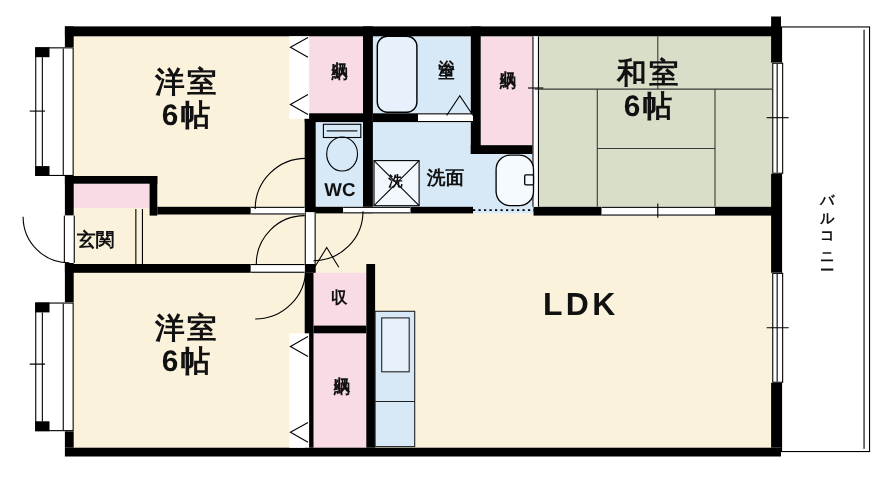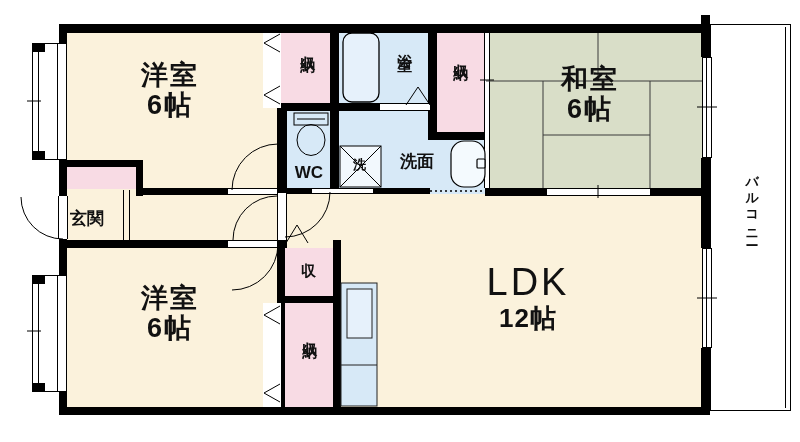--- a/index.html
+++ b/index.html
@@ -19,21 +19,21 @@
   .lines-v{position:absolute;background:transparent;border-left:1px solid #000;border-right:1px solid #000;box-sizing:border-box;}
   .window{position:absolute;background:#fff;border:1.2px solid #000;box-sizing:border-box;}
   .wincap{position:absolute;background:#000;}
   .winline{position:absolute;background:#000;}
   .balcony{position:absolute;background:#fff;border:1.5px solid #000;box-sizing:border-box;}
   .balcony-inner{position:absolute;top:2px;bottom:2px;right:4px;width:0;border-right:1px solid #000;}
   .lbl{position:absolute;color:#111;line-height:1.12;}
   .lbl.center{text-align:center;}
   .big{font-size:27px;font-weight:600;letter-spacing:2px;}
   .big2{font-size:26px;font-weight:600;letter-spacing:1px;}
-  .ldk-t{font-size:38px;font-weight:400;letter-spacing:3px;}
+  .ldk-t{font-size:29px;font-weight:700;letter-spacing:3px;}
   .mid{font-size:17px;font-weight:600;}
   .sm{font-size:15px;font-weight:600;}
   .xs{font-size:13px;font-weight:600;}
   .vert{writing-mode:vertical-rl;text-orientation:upright;letter-spacing:2px;}
   svg.overlay{position:absolute;left:0;top:0;pointer-events:none;}
 </style>
 </head>
 <body>
 
 <div id="plan">
@@ -177,40 +177,39 @@
       <line x1="480" y1="80" x2="494" y2="80"></line>
       <line x1="598" y1="185" x2="598" y2="198"></line>
     </g>
   </svg>
 
   <div class="lbl center" style="left:90px;top:60px;width:160px;">
     <div class="big">洋室</div>
     <div class="big">6帖</div>
   </div>
 
-  <div class="lbl center" style="left:500px;top:64px;width:180px;">
+  <div class="lbl center" style="left:500px;top:51px;width:180px;">
     <div class="big">和室</div>
     <div class="big">6帖</div>
   </div>
 
   <div class="lbl center" style="left:448px;top:261px;width:160px;">
     <div class="ldk-t">LDK</div>
-    <div class="big2">12帖</div>
   </div>
 
   <div class="lbl center" style="left:90px;top:283px;width:160px;">
     <div class="big">洋室</div>
     <div class="big">6帖</div>
   </div>
 
   <div class="lbl mid" style="left:70px;top:209px;">玄関</div>
 
   <div class="lbl sm vert" style="left:299px;top:44px;height:60px;">収納</div>
   <div class="lbl sm vert" style="left:396px;top:42px;height:56px;">浴室</div>
   <div class="lbl sm vert" style="left:452px;top:52px;height:60px;">収納</div>
   <div class="lbl mid" style="left:290px;top:163px;width:38px;text-align:center;">WC</div>
   <div class="lbl xs" style="left:353px;top:158px;">洗</div>
-  <div class="lbl mid" style="left:400px;top:152px;">洗面</div>
+  <div class="lbl mid" style="left:388px;top:152px;">洗面</div>
   <div class="lbl sm" style="left:301px;top:263px;">収</div>
   <div class="lbl sm vert" style="left:301px;top:330px;height:60px;">収納</div>
   <div class="lbl xs vert" style="left:744px;top:167px;height:110px;letter-spacing:3px;">バルコニー</div>
 
 </div>
 
 </body></html>

